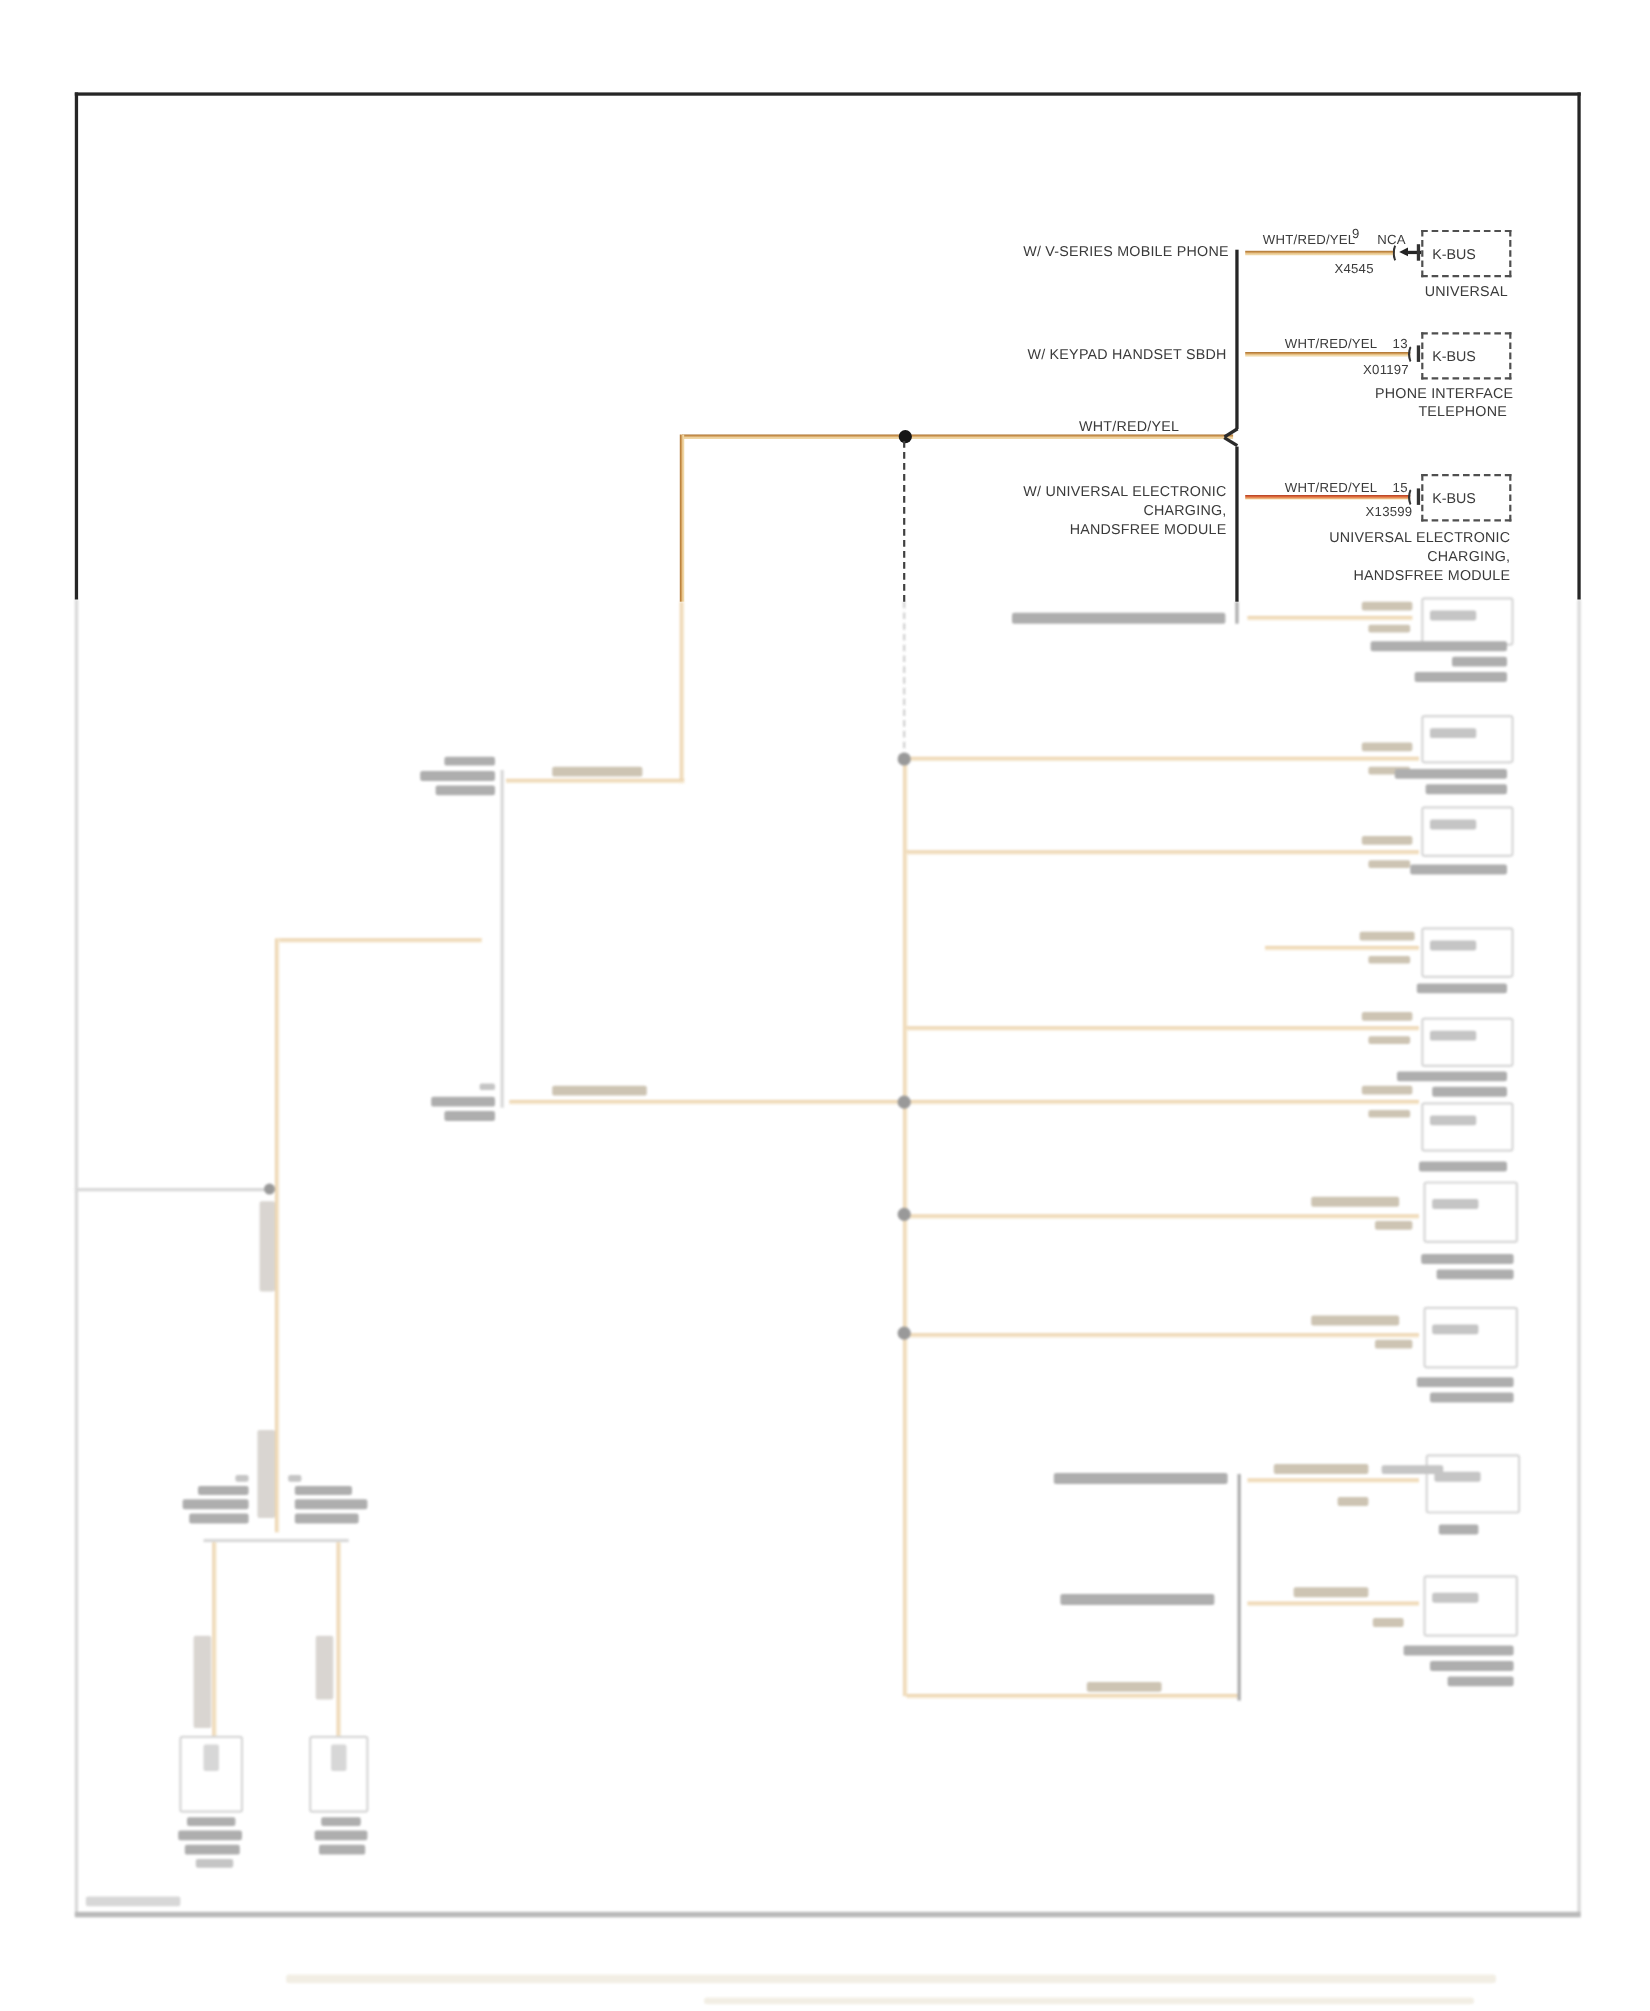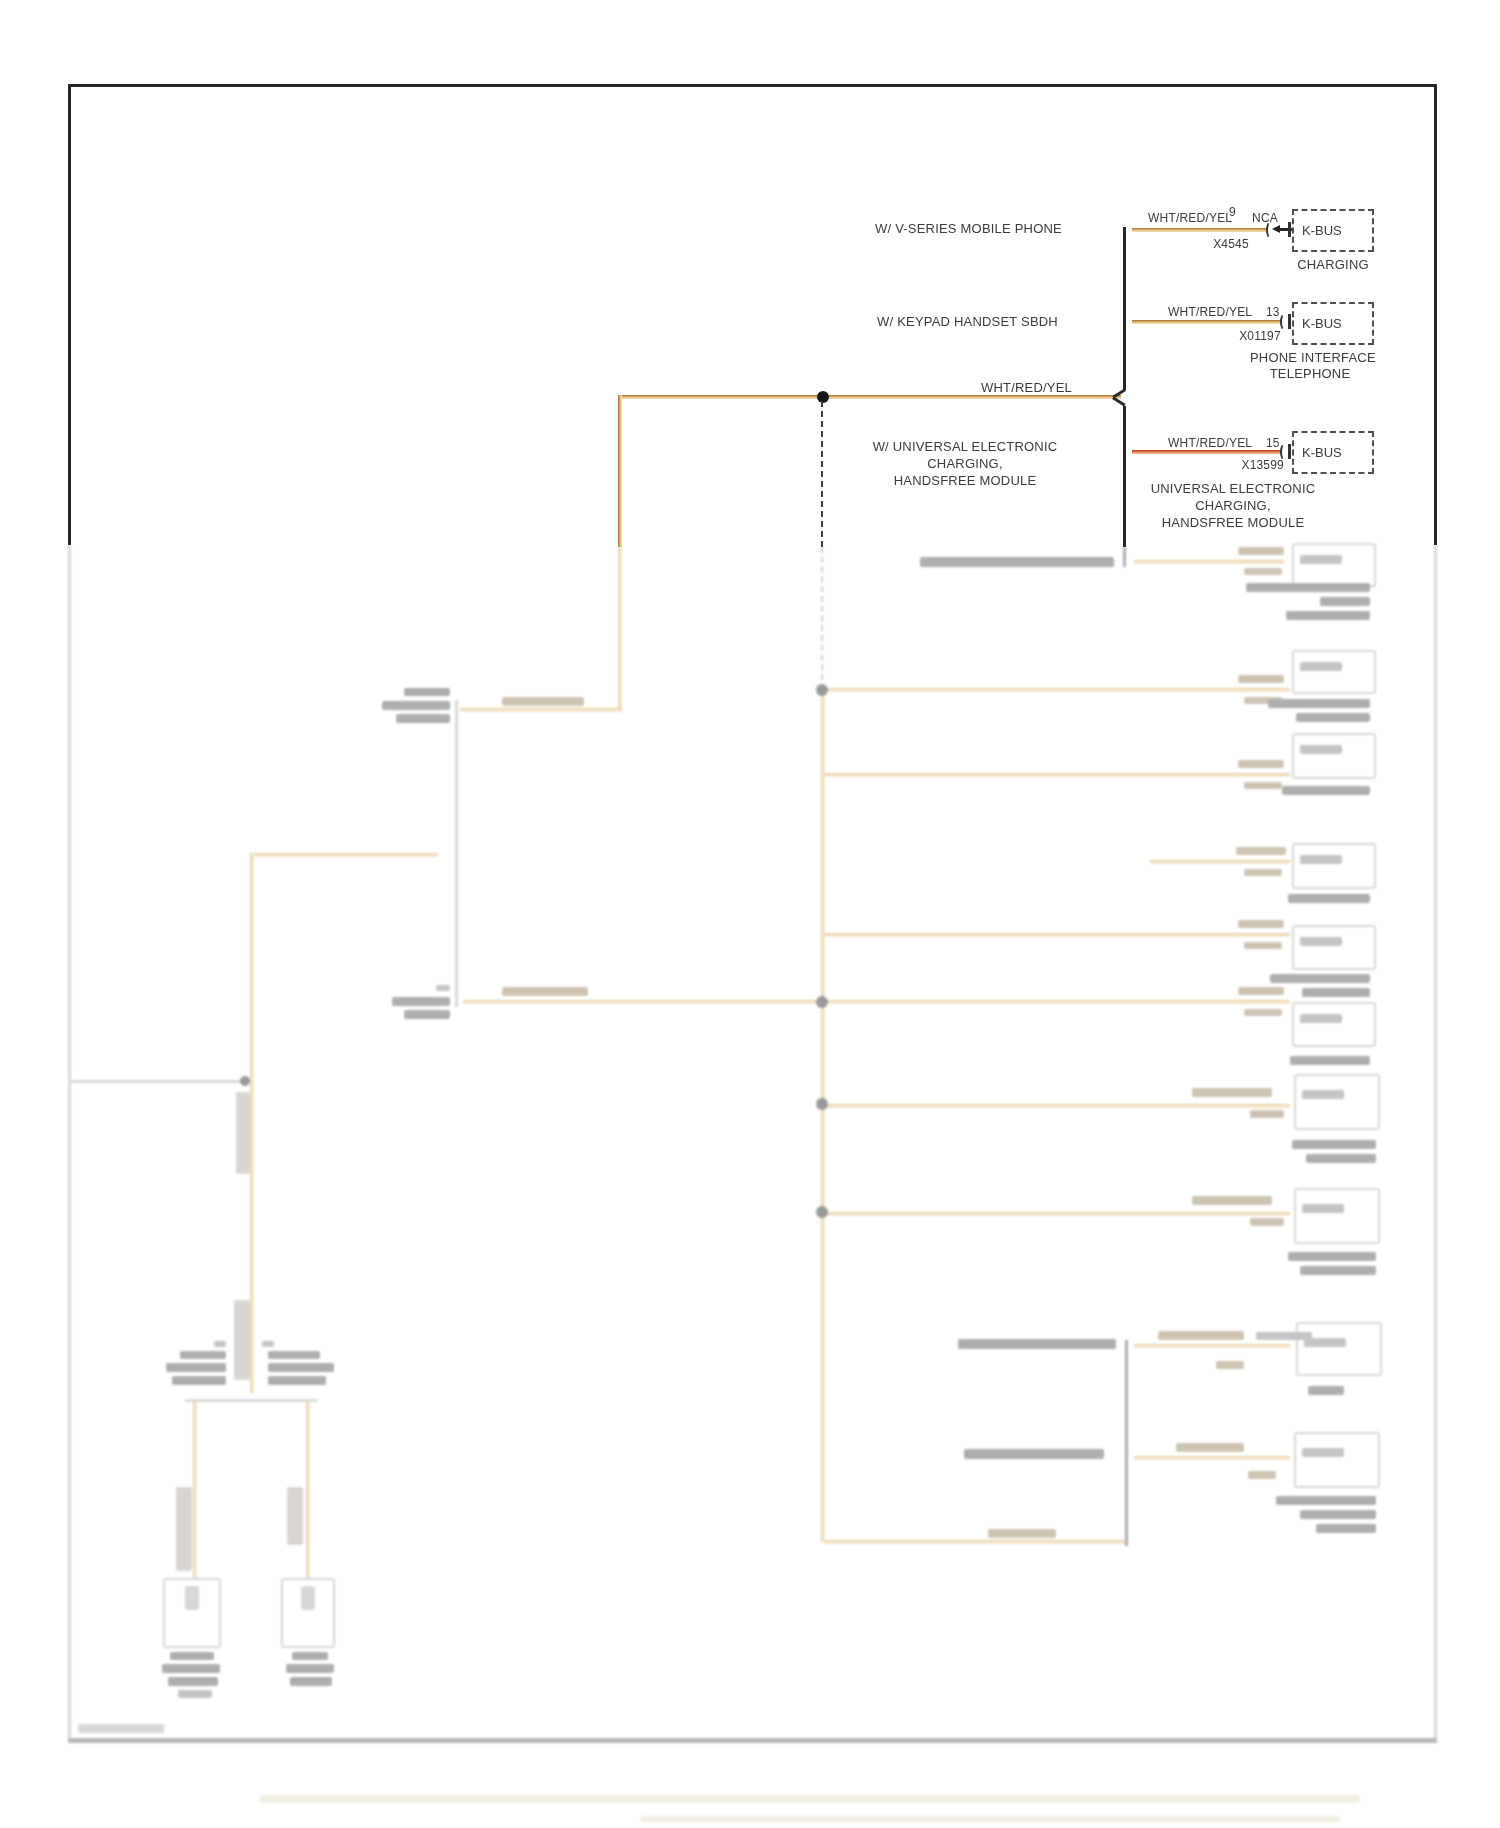--- a/index.html
+++ b/index.html
@@ -1,20 +1,20 @@
 <!DOCTYPE html>
 <html><head>
 <meta charset="utf-8">
 <style>
   html,body{margin:0;padding:0;background:#ffffff;}
   #stage{position:relative;width:1500px;height:1828px;background:#ffffff;overflow:hidden;
          font-family:"Liberation Sans",sans-serif;color:#3a3a3a;}
   .abs{position:absolute;}
   .txt{position:absolute;font-size:13px;line-height:15px;letter-spacing:.2px;white-space:nowrap;color:#3b3b3b;}
-  .txt-r{text-align:center;}
+  .txt-r{text-align:right;}
   .txt-c{text-align:center;}
   .small{font-size:12px;}
   
   .wire{position:absolute;height:4px;background:linear-gradient(to bottom,#a8702f 0%,#d09a55 35%,#f3ddae 75%,#e9cb92 100%);}
   .wire-v{position:absolute;width:4px;background:linear-gradient(to right,#a8702f 0%,#d09a55 35%,#f3ddae 75%,#e9cb92 100%);}
   .wire-red{background:linear-gradient(to bottom,#b23c22 0%,#de6a3a 40%,#f2d79c 100%);}
   .blackline{position:absolute;background:#262626;}
   .dashline{position:absolute;width:0;border-left:2.5px dashed #3f3f3f;}
   .dot{position:absolute;width:12px;height:12px;border-radius:50%;background:#161616;}
   .kbox{position:absolute;border:2px dashed #4f4f4f;background:#ffffff;box-sizing:border-box;}
@@ -189,21 +189,21 @@
   <div class="txt small" style="left:1229px;top:205px;">9</div>
   <div class="txt txt-c small" style="left:1248px;top:211px;width:34px;">NCA</div>
   <div class="txt txt-c small" style="left:1208px;top:237px;width:46px;">X4545</div>
   <div class="conn-arc" style="left:1266px;top:221px;"></div>
   <div class="arrow-l" style="left:1272px;top:225px;"></div>
   <div class="blackline" style="left:1279px;top:228px;width:14px;height:2.5px;"></div>
   <div class="conn-tick" style="left:1288px;top:222px;"></div>
   <div class="kbox" style="left:1292px;top:209px;width:82px;height:43px;">
     <span class="kb-label">K-BUS</span>
   </div>
-  <div class="txt txt-c" style="left:1292px;top:257px;width:82px;">CHARGING</div>
+  <div class="txt txt-c" style="left:1292px;top:257px;width:82px;">UNIVERSAL</div>
 
   <div class="txt txt-r" style="left:820px;top:314px;width:295px;">W/ KEYPAD HANDSET SBDH</div>
 
   <div class="wire" style="left:1132px;top:320px;width:150px;"></div>
   <div class="txt txt-c small" style="left:1168px;top:305px;width:80px;">WHT/RED/YEL</div>
   <div class="txt small" style="left:1266px;top:305px;">13</div>
   <div class="txt txt-c small" style="left:1236px;top:329px;width:48px;">X01197</div>
   <div class="conn-arc" style="left:1280px;top:313px;"></div>
   <div class="conn-tick" style="left:1288px;top:314px;"></div>
   <div class="kbox" style="left:1292px;top:302px;width:82px;height:43px;">

